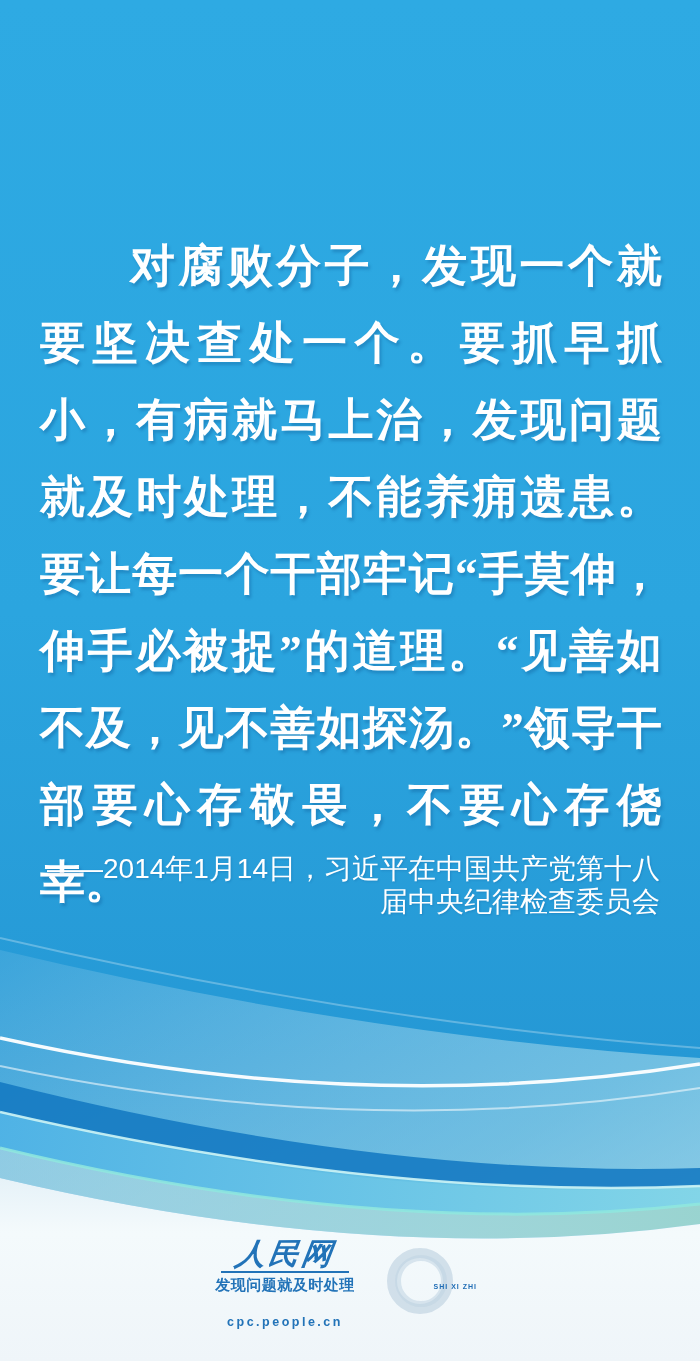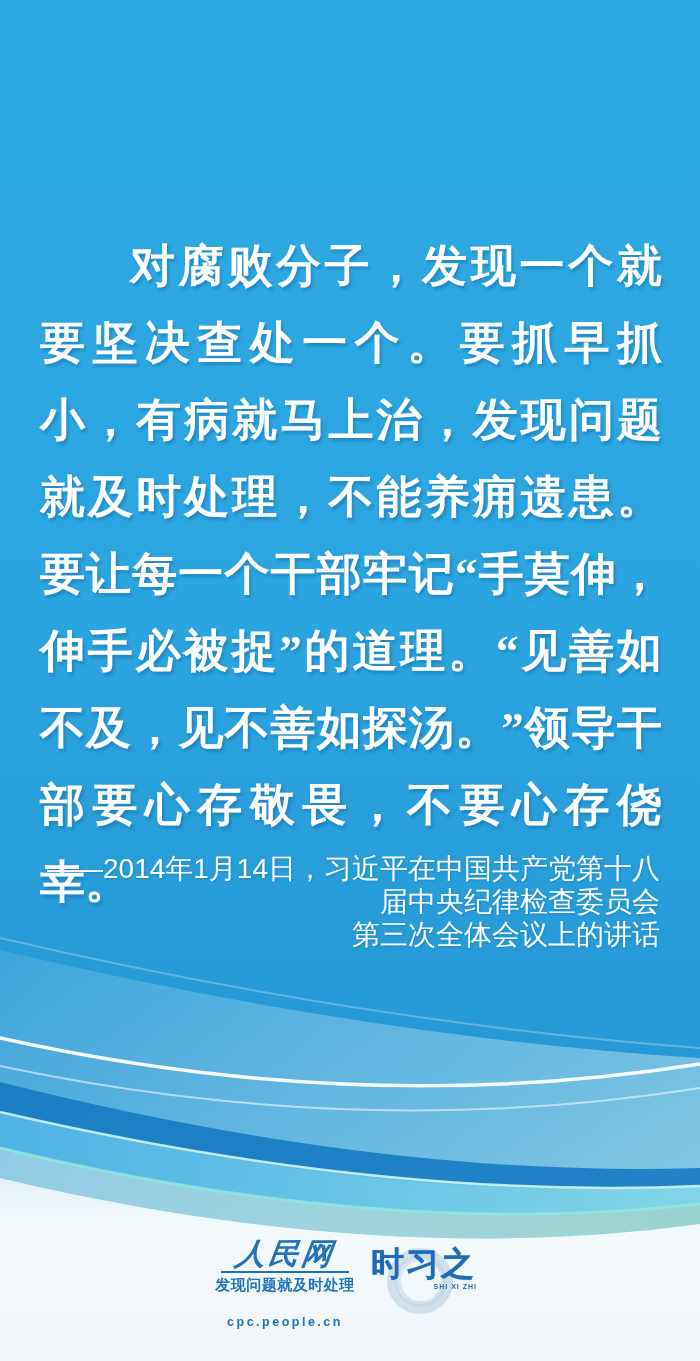--- a/index.html
+++ b/index.html
@@ -175,33 +175,31 @@
     <path d="M0,1148 Q380,1240 700,1204 L700,1224 Q380,1268 0,1178 Z" fill="url(#gTeal)"></path>
     <path d="M0,1148 Q380,1240 700,1204" stroke="#8fe8de" stroke-opacity="0.85" stroke-width="3" fill="none"></path>
 
     <path d="M0,1178 Q380,1268 700,1224 L700,1361 L0,1361 Z" fill="url(#gWhite)"></path>
   </svg>
 
   <div class="quote">对腐败分子，发现一个就要坚决查处一个。要抓早抓小，有病就马上治，发现问题就及时处理，不能养痈遗患。要让每一个干部牢记“手莫伸，伸手必被捉”的道理。“见善如不及，见不善如探汤。”领导干部要心存敬畏，不要心存侥幸。</div>
 
   <div class="attribution">
     <div>——2014年1月14日，习近平在中国共产党第十八届中央纪律检查委员会</div>
-    <div>第三次全体会议上的讲话</div>
   </div>
 
   <div class="footer">
 
     <div class="pn-logo">
       <div class="pn-script">人民网</div>
       <div class="pn-rule"></div>
       <div class="pn-site">发现问题就及时处理</div>
       <div class="pn-domain">cpc.people.cn</div>
     </div>
 
     <div class="sxz-logo">
       <div class="sxz-ring-outer"></div>
       <div class="sxz-ring-inner"></div>
-      <div class="sxz-text">时习之</div>
       <div class="sxz-sub">SHI XI ZHI</div>
     </div>
 
   </div>
 </div>
 
 </body></html>

